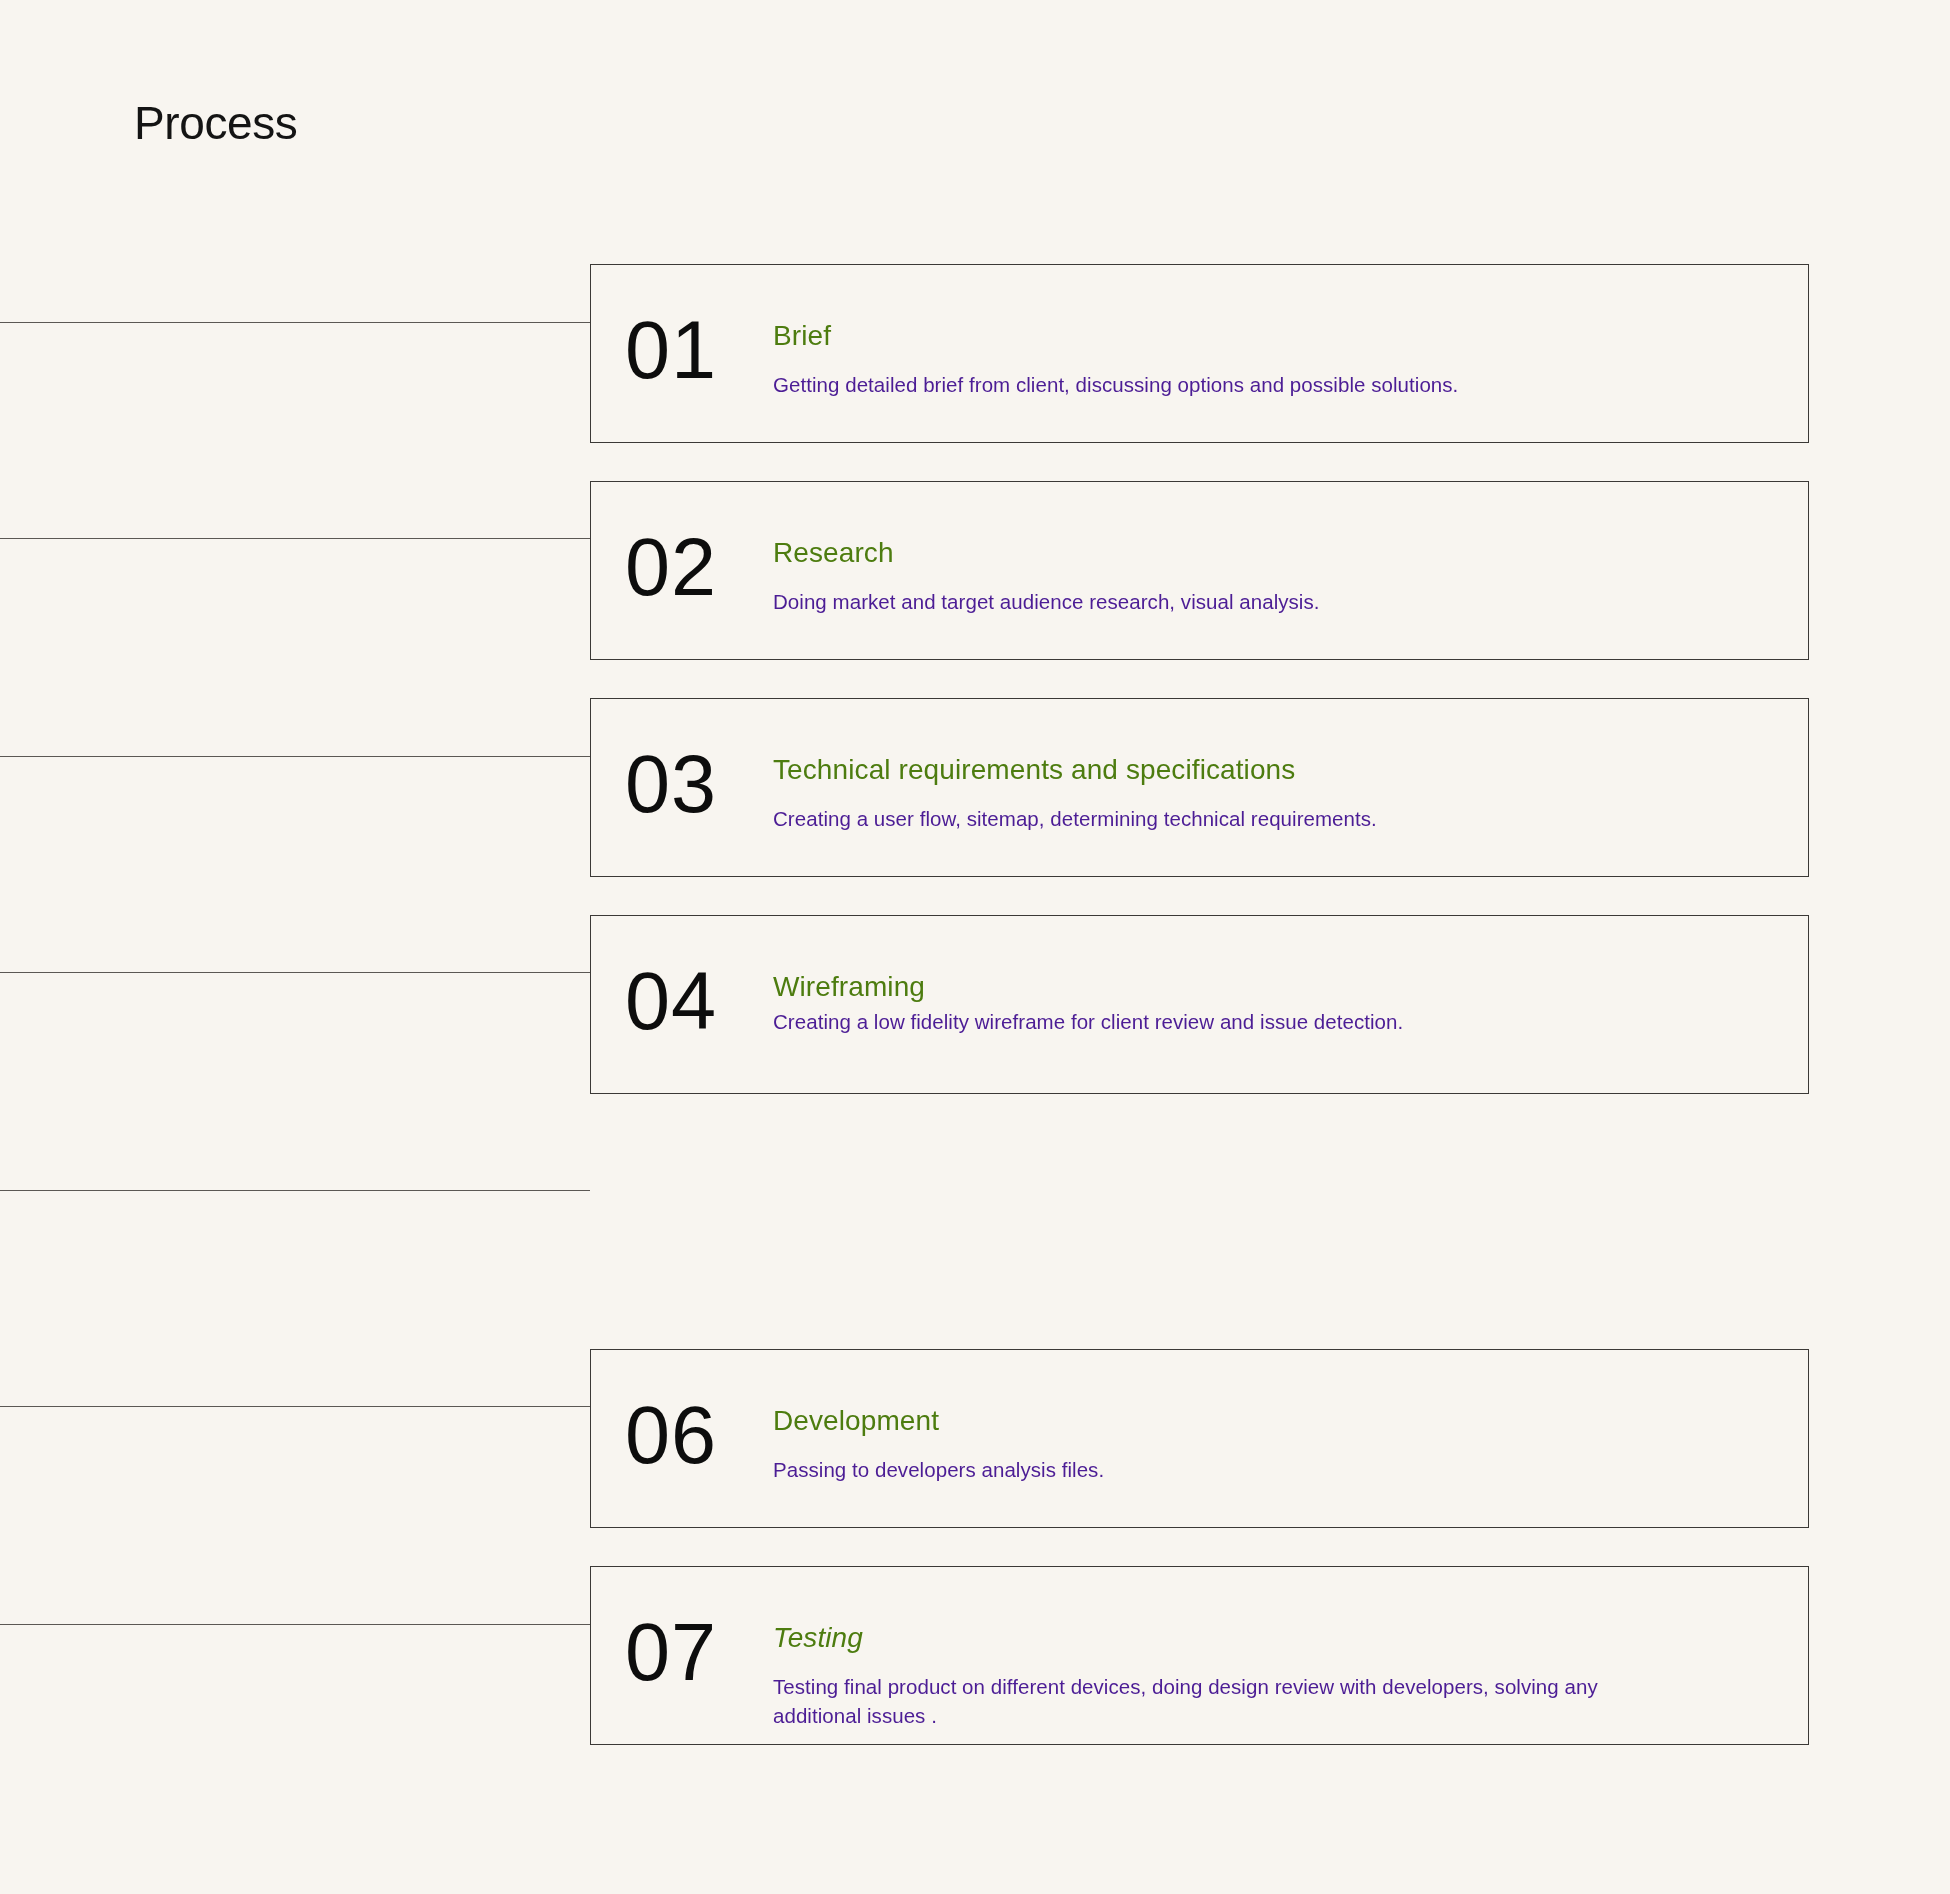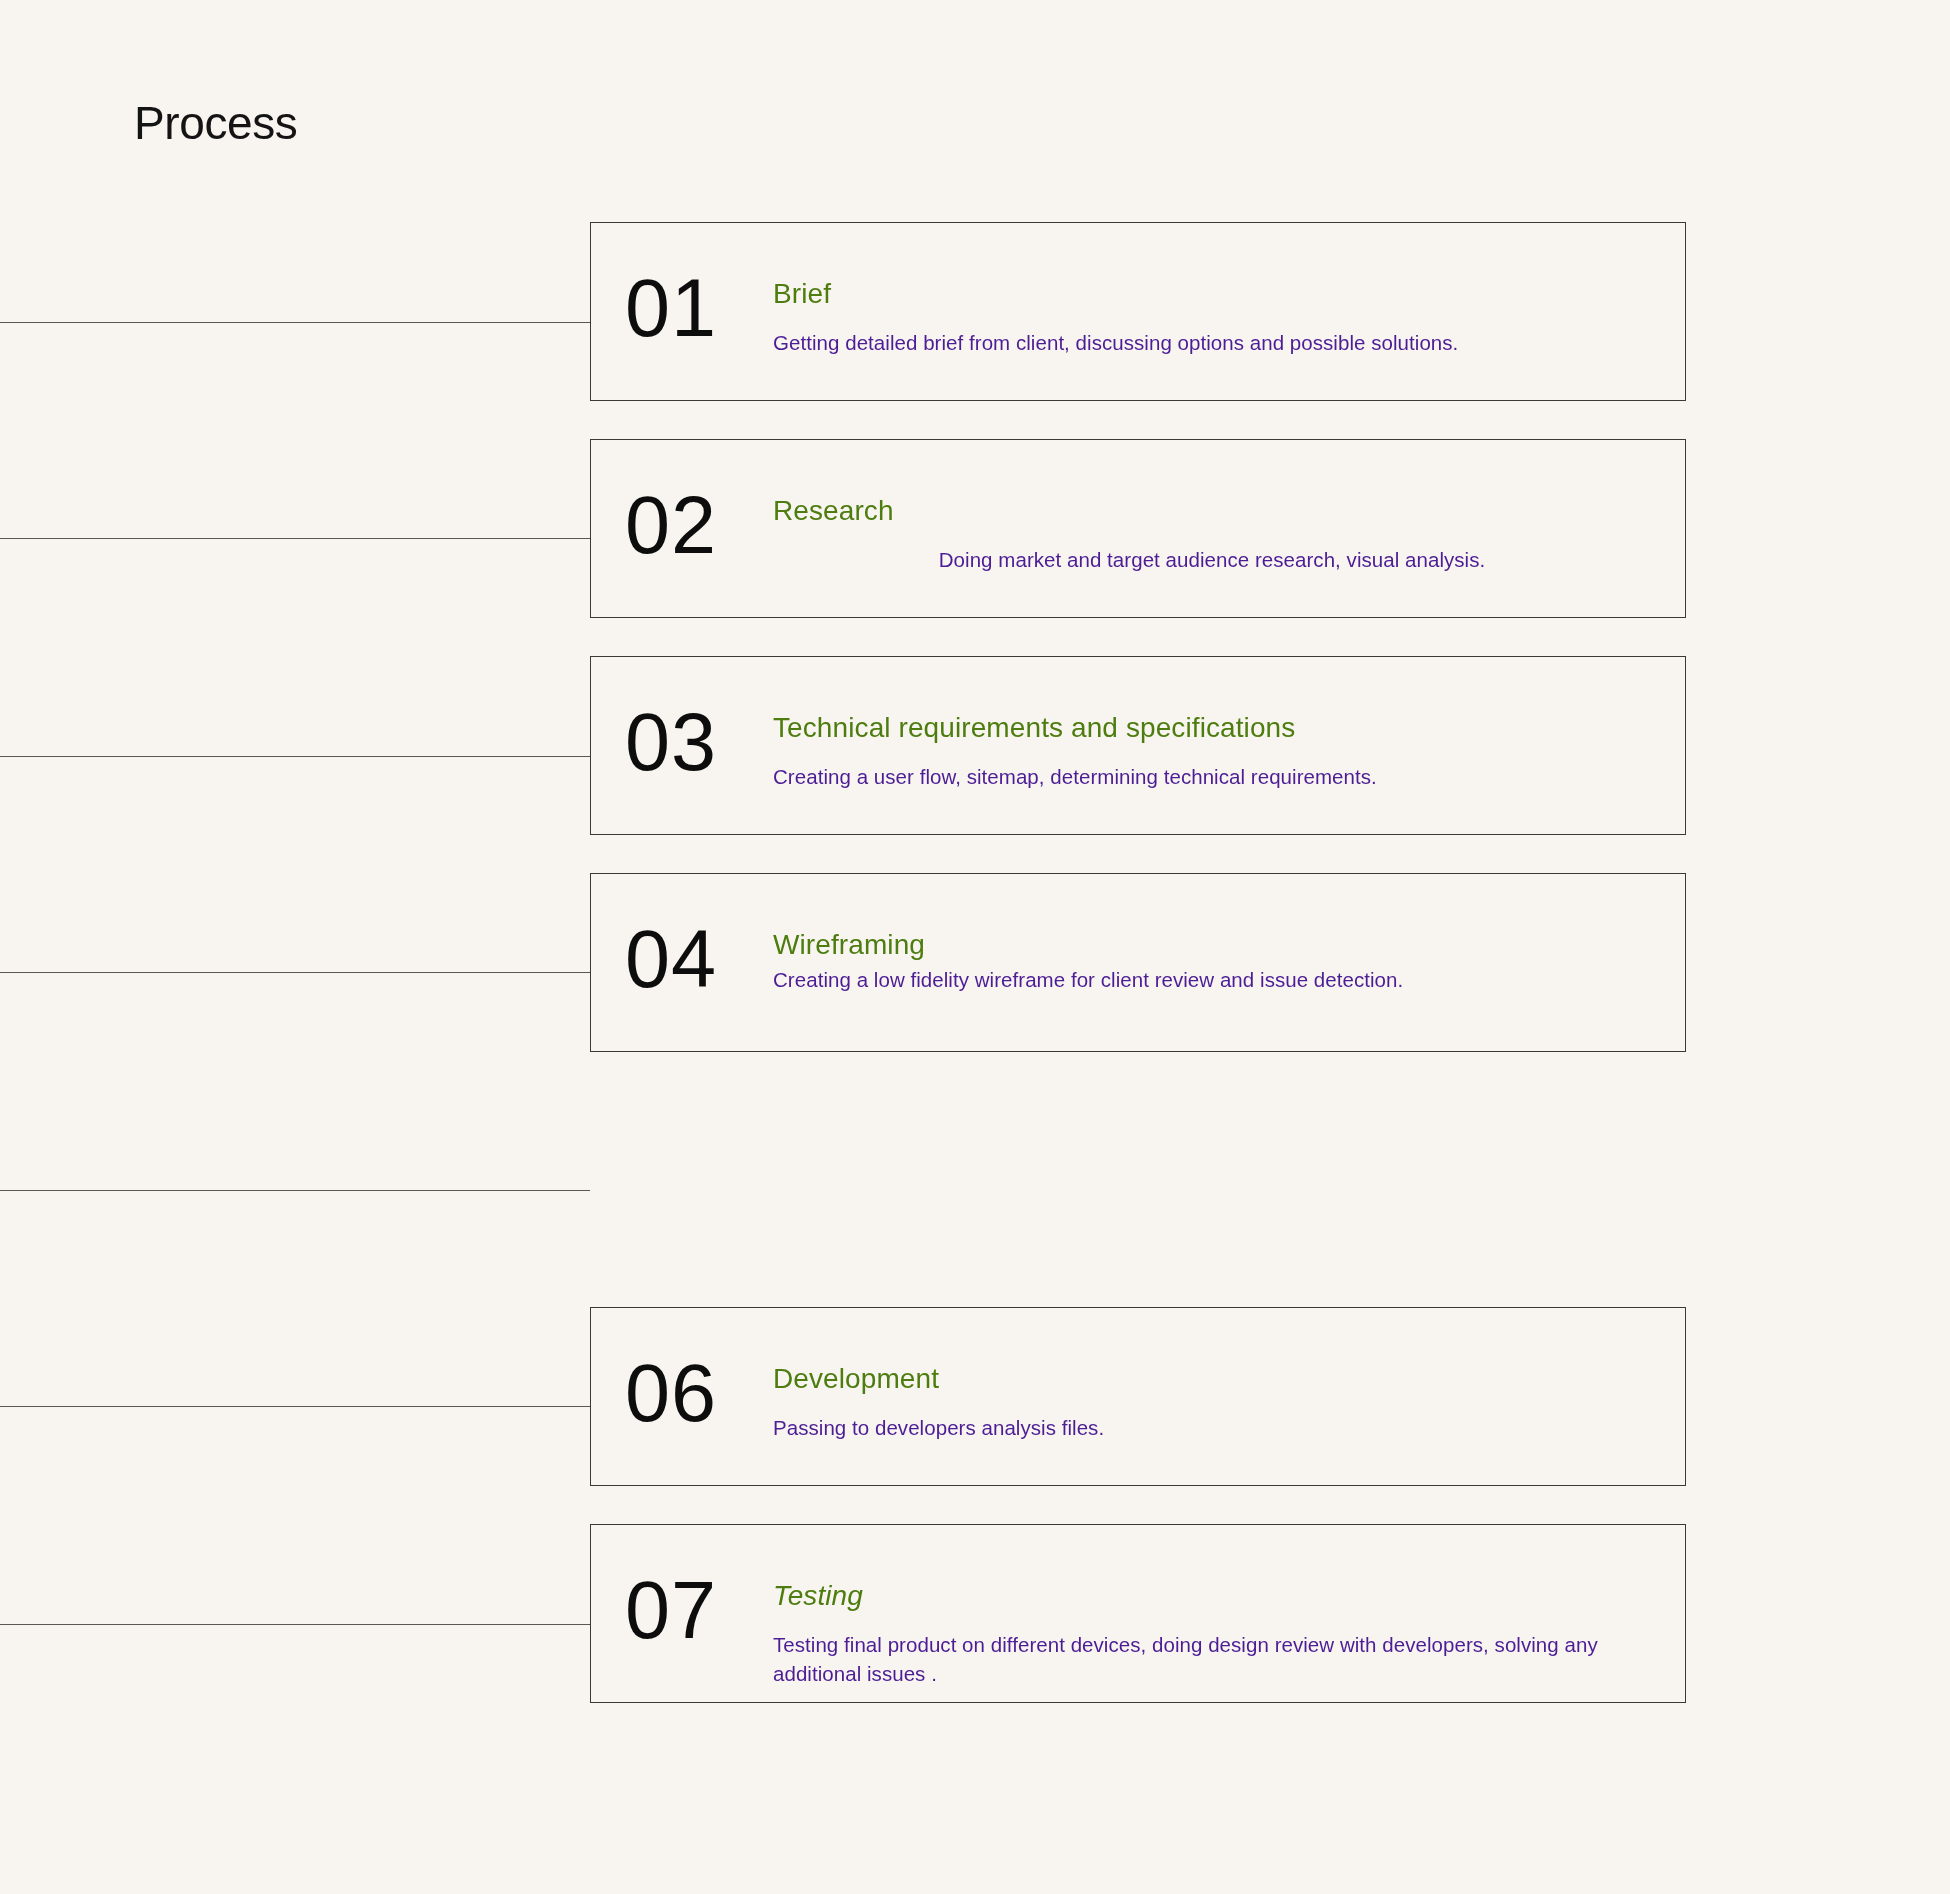--- a/index.html
+++ b/index.html
@@ -37,23 +37,24 @@
     position: absolute;
     left: 0;
     height: 0;
     border-top: 1.4px solid #5b5854;
   }
 
   
   .card {
     position: absolute;
     left: 590px;
-    width: 1096px;
+    width: 1219px;
     border: 1.5px solid #3b3936;
     background: transparent;
+    margin-top: 42px;
   }
 
   .card-inner {
     position: relative;
     height: 100%;
     width: 100%;
   }
 
   .card-number {
     position: absolute;
@@ -104,21 +105,21 @@
   <div class="connector" style="top:1624px; width:590px;"></div>
 
   <div class="card" style="top:222px; height:179px;">
     <div class="card-inner">
       <div class="card-number" style="top:45px;">01</div>
       <div class="card-title" style="top:57px;">Brief</div>
       <div class="card-desc" style="top:105px;">Getting detailed brief from client, discussing options and possible solutions.</div>
     </div>
   </div>
 
-  <div class="card" style="top:439px; height:179px;text-align:center;">
+  <div class="card" style="top:439px; height:179px;">
     <div class="card-inner">
       <div class="card-number" style="top:45px;">02</div>
       <div class="card-title" style="top:57px;">Research</div>
       <div class="card-desc" style="top:105px;">Doing market and target audience research, visual analysis.</div>
     </div>
   </div>
 
   <div class="card" style="top:656px; height:179px;">
     <div class="card-inner">
       <div class="card-number" style="top:45px;">03</div>

